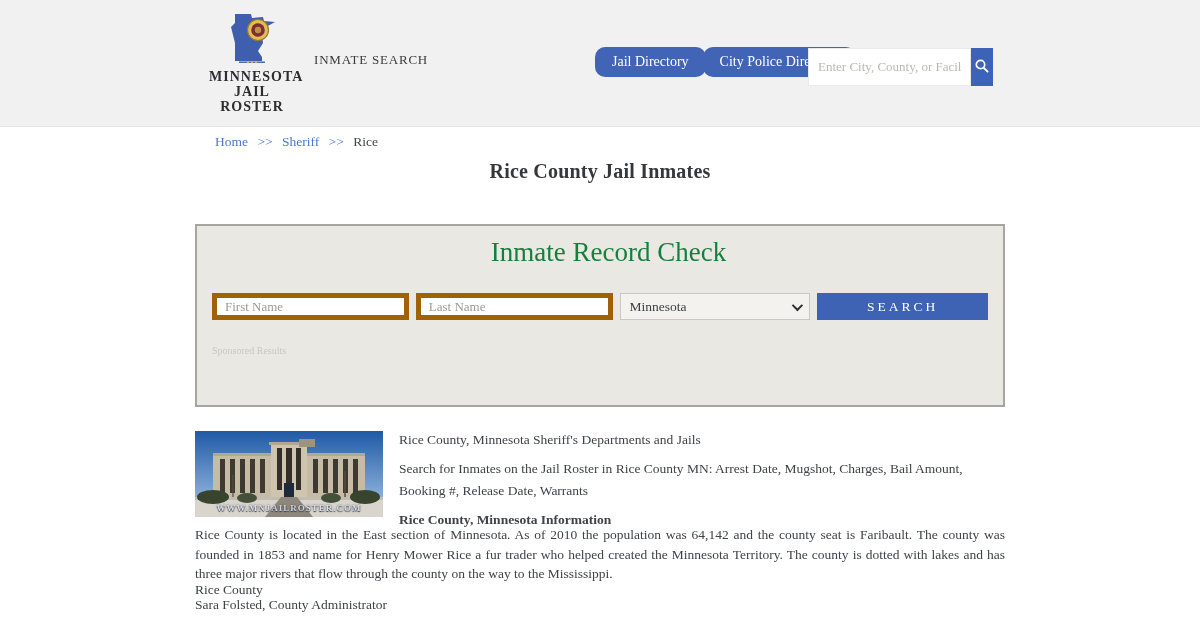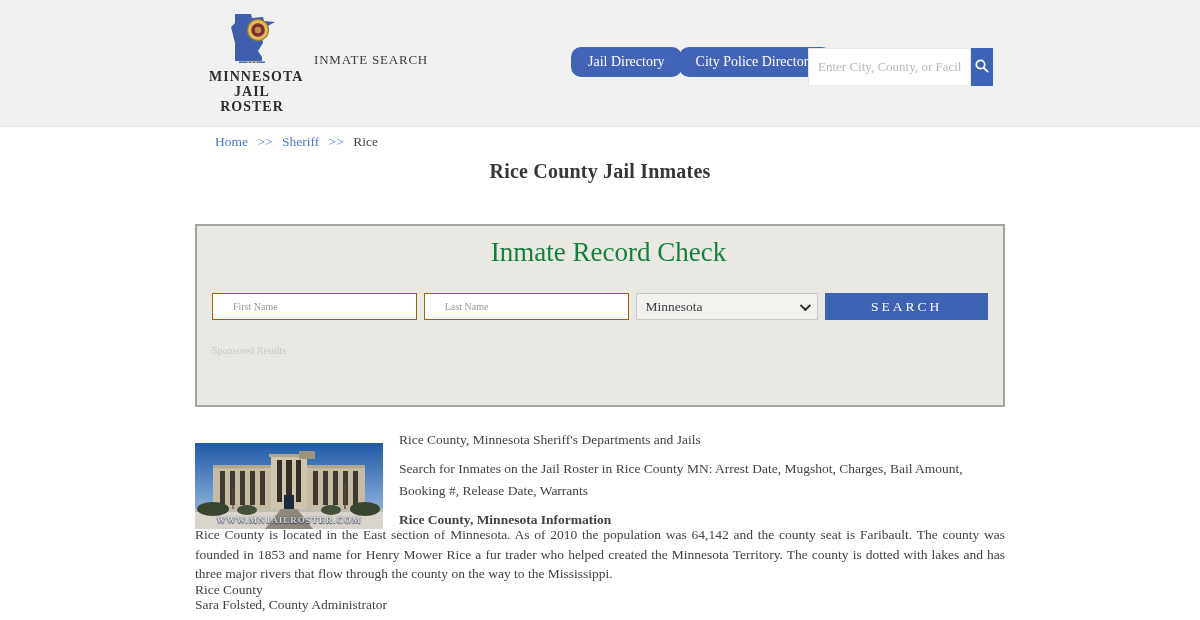--- a/index.html
+++ b/index.html
@@ -9,21 +9,21 @@
     background:#ffffff; color:#3f4347; position:relative; overflow:hidden;
   }
   
   .header { position:absolute; top:0; left:0; width:1200px; height:127px;
             background:#f1f1f1; border-bottom:1px solid #e4e4e4; }
   .header-inner { position:relative; width:810px; height:100%; margin:0 auto; }
   .logo { position:absolute; left:14px; top:13px; width:86px; text-align:center; cursor:pointer; }
   .logo-icon { display:block; margin:0 auto; }
   .logo-text { font-weight:bold; font-size:14px; letter-spacing:1px; color:#2d2d30; line-height:1.08; }
   .nav-title { position:absolute; left:119px; top:52px; font-size:13px; letter-spacing:0.8px; color:#3a3a3c; }
-  .dir-buttons { position:absolute; left:376px; top:47px; display:flex; }
+  .dir-buttons { position:absolute; left:400px; top:47px; display:flex; }
   .dir-btn { background:#4164b6; color:#fff; border:none; font-family:inherit;
              font-size:14px; height:30px; padding:0 17px; border-radius:10px; cursor:pointer; white-space:nowrap; }
   .dir-btn + .dir-btn { margin-left:-3px; }
   .hdr-search { position:absolute; left:613px; top:48px; display:flex; }
   .hdr-search input { width:163px; height:38px; border:1px solid #e9e9e9; background:#fff;
              font-family:inherit; font-size:13px; color:#4a4a4a; padding:0 9px; outline:none; }
   .hdr-search input::placeholder { color:#b9b9b5; }
   .hdr-search-btn { width:22px; height:38px; background:#3d63b8; border:none; cursor:pointer;
              display:flex; align-items:center; justify-content:center; padding:0; }
   
@@ -33,34 +33,34 @@
   .breadcrumb .current { color:#44474a; }
   .page-title { position:absolute; top:160px; left:0; width:1200px; text-align:center;
              font-size:20px; font-weight:bold; color:#35373a; letter-spacing:0.2px; }
   
   .record-box { position:absolute; left:195px; top:224px; width:810px; height:183px;
              background:#e9e8e3; border:2px solid #a5a5a1; }
   .rb-title { text-align:center; margin-top:11px; font-size:27px; color:#15803d; font-weight:normal;padding-left:17px; }
   .rb-sub { text-align:center; margin-top:1px; font-size:14.5px; color:#44474b; }
   .rb-form { display:flex; gap:7px; padding:0 15px; margin-top:25px; }
   .rb-form > * { height:27px; }
-  .rb-input { flex:1; border:1px solid #a16207; background:#fff; font-family:inherit;
-             font-size:10px; color:#4a4a4a; padding:0 20px; outline:none; }
+  .rb-input { flex:1; border:5px solid #a16207; background:#fff; font-family:inherit;
+             font-size:13px; color:#4a4a4a; padding:0 8px; outline:none; }
   .rb-input::placeholder { color:#9a9a96; }
   .rb-select { flex:1; border:1px solid #c9c8c4; background:#f3f2ee; display:flex;
              align-items:center; justify-content:space-between; padding:0 9px; cursor:pointer;
              font-size:13.5px; color:#3c3f42; }
   .chevron { width:8px; height:8px; border-right:2px solid #2e2e2e; border-bottom:2px solid #2e2e2e;
              transform:rotate(45deg) translateY(-2px); }
   .rb-search-btn { flex:1; background:#3e63b5; border:none; color:#fff; font-family:inherit;
              font-size:13.5px; letter-spacing:3px; cursor:pointer; }
   .rb-sponsored { margin:25px 0 0 15px; font-size:10px; color:#c9c8c2; }
   
   .content-row { position:absolute; left:195px; top:429px; width:810px; display:flex; }
-  .photo { position:relative; width:188px; height:86px; flex:0 0 188px; margin-top:14px; cursor:default; }
+  .photo { position:relative; width:188px; height:86px; flex:0 0 188px; margin-top:2px; cursor:default; }
   .photo svg { display:block; }
   .photo-watermark { position:absolute; left:0; right:0; bottom:4px; text-align:center;
              font-size:9px; letter-spacing:1px; color:#d8e0ec; opacity:0.85;
              text-shadow:0 0 2px #23283a, 0 1px 1px #23283a; font-weight:bold; }
   .content-text { margin-left:16px; font-size:13.5px; line-height:1.58; color:#3f4347; }
   .content-text p { margin-bottom:8px; }
   .info-heading { font-weight:bold; margin-top:4px; }
   .info-para { position:absolute; left:195px; top:525px; width:810px; font-size:13.5px;
              line-height:1.45; text-align:justify; color:#3f4347; }
   .footer-lines { position:absolute; left:195px; top:582px; font-size:13.5px; line-height:1.13; color:#3f4347; }

